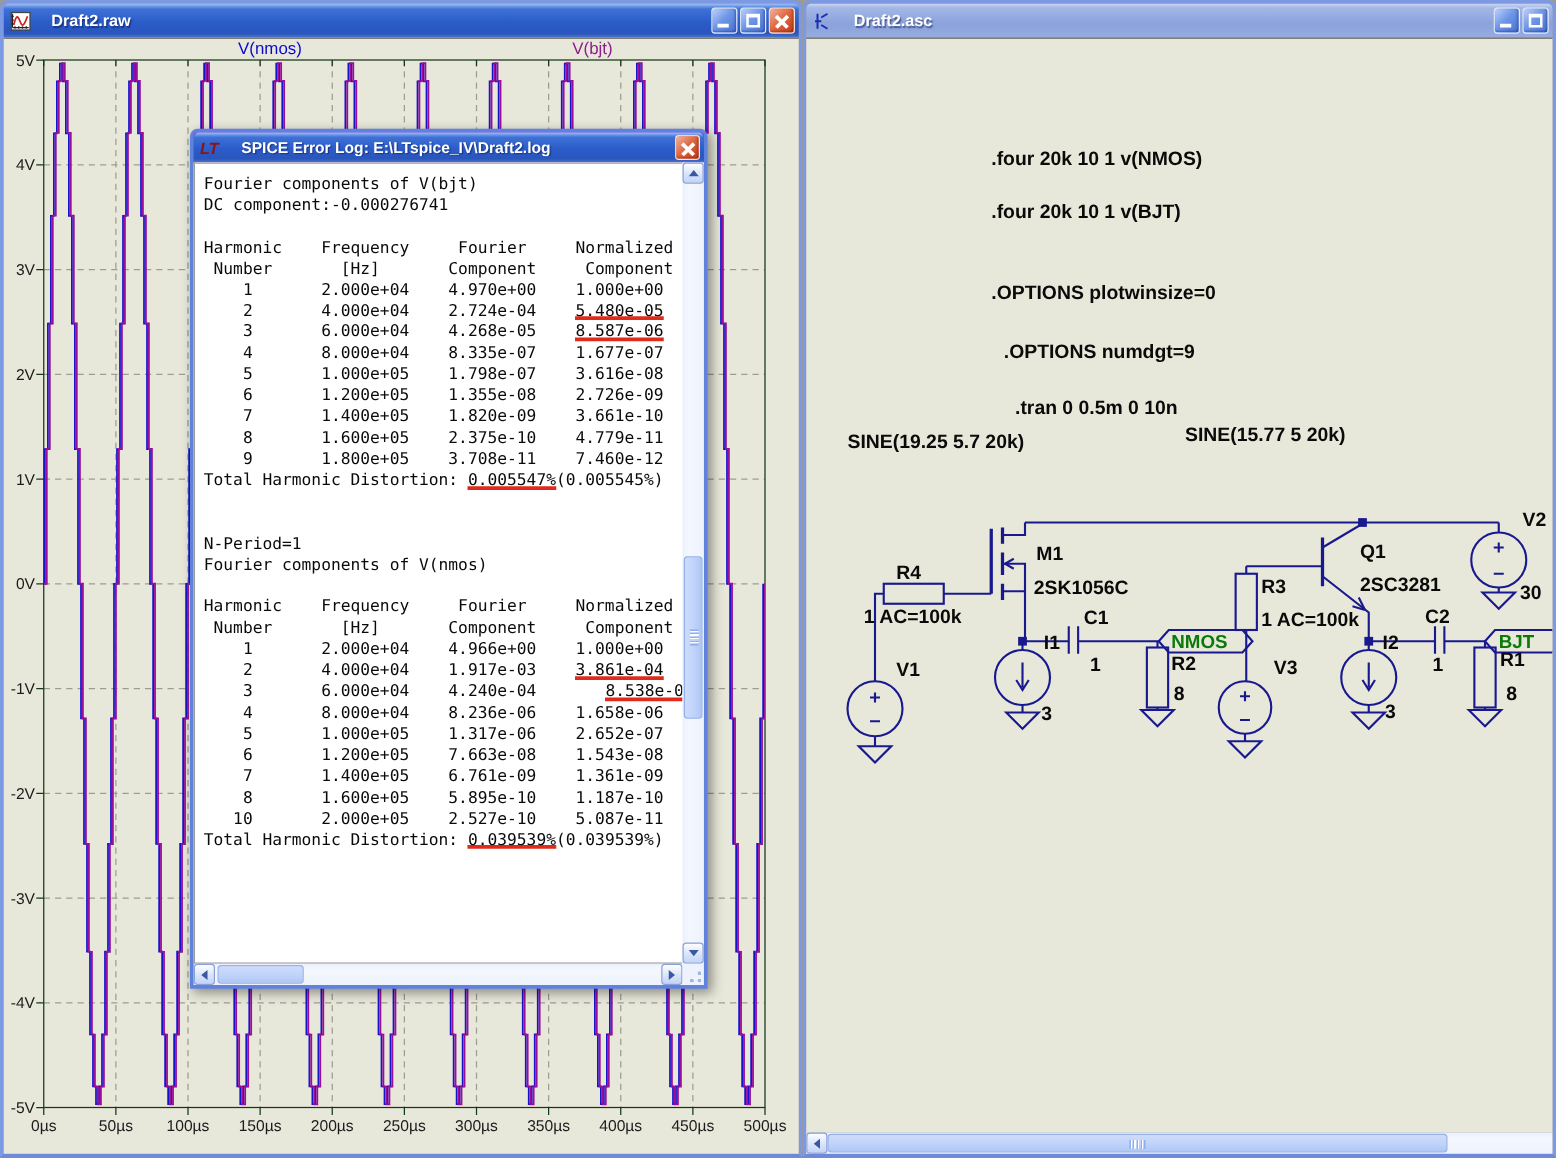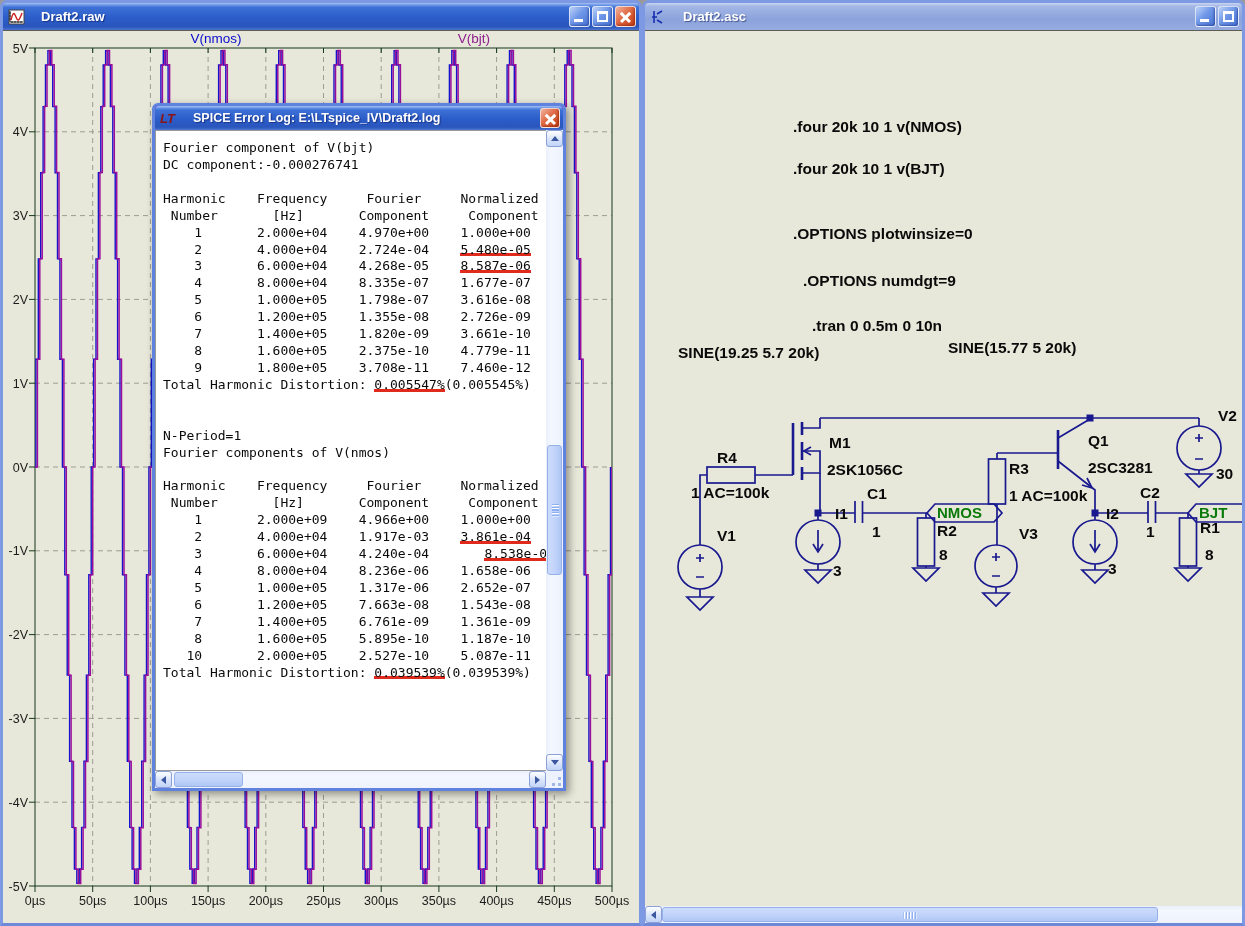--- a/index.html
+++ b/index.html
@@ -358,21 +358,21 @@
       <span class="t-text" style="font-size:12.5px">SPICE Error Log: E:\LTspice_IV\Draft2.log</span>
       <span class="btns">
         <span class="wbtn close" style="width:20px;height:20px;">
             <span class="xbar a" style="top:8.5px"></span>
             <span class="xbar b" style="top:8.5px"></span>
           </span>
       </span>
     </div>
     <div class="dlg-body">
       <div class="log" id="log">
-          <div class="ll"><span>Fourier component of V(bjt)</span></div>
+          <div class="ll"><span>Fourier components of V(bjt)</span></div>
           <div class="ll"><span>DC component:-0.000276741</span></div>
           <div class="ll"><span>&nbsp;</span></div>
           <div class="ll"><span>Harmonic    Frequency     Fourier     Normalized</span></div>
           <div class="ll"><span> Number       [Hz]       Component     Component</span></div>
           <div class="ll"><span>    1       2.000e+04    4.970e+00    1.000e+00</span></div>
           <div class="ll"><span>    2       4.000e+04    2.724e-04    </span><span class="rl" style="background-image: linear-gradient(rgb(224, 42, 28), rgb(224, 42, 28)); margin-top: 13px;">5.480e-05</span></div>
           <div class="ll"><span>    3       6.000e+04    4.268e-05    </span><span class="rl" style="background-image: linear-gradient(rgb(224, 42, 28), rgb(224, 42, 28));">8.587e-06</span></div>
           <div class="ll"><span>    4       8.000e+04    8.335e-07    1.677e-07</span></div>
           <div class="ll"><span>    5       1.000e+05    1.798e-07    3.616e-08</span></div>
           <div class="ll"><span>    6       1.200e+05    1.355e-08    2.726e-09</span></div>
@@ -380,21 +380,21 @@
           <div class="ll"><span>    8       1.600e+05    2.375e-10    4.779e-11</span></div>
           <div class="ll"><span>    9       1.800e+05    3.708e-11    7.460e-12</span></div>
           <div class="ll"><span>Total Harmonic Distortion: </span><span class="rl" style="background-image: linear-gradient(rgb(224, 42, 28), rgb(224, 42, 28));">0.005547%</span><span>(0.005545%)</span></div>
           <div class="ll"><span>&nbsp;</span></div>
           <div class="ll"><span>&nbsp;</span></div>
           <div class="ll"><span>N-Period=1</span></div>
           <div class="ll"><span>Fourier components of V(nmos)</span></div>
           <div class="ll"><span>&nbsp;</span></div>
           <div class="ll"><span>Harmonic    Frequency     Fourier     Normalized</span></div>
           <div class="ll"><span> Number       [Hz]       Component     Component</span></div>
-          <div class="ll"><span>    1       2.000e+09    4.966e+00    1.000e+00</span></div>
+          <div class="ll"><span>    1       2.000e+04    4.966e+00    1.000e+00</span></div>
           <div class="ll"><span>    2       4.000e+04    1.917e-03    </span><span class="rl" style="background-image: linear-gradient(rgb(224, 42, 28), rgb(224, 42, 28));">3.861e-04</span></div>
           <div class="ll"><span>    3       6.000e+04    4.240e-04    </span><span class="rl" style="background-image: linear-gradient(rgb(224, 42, 28), rgb(224, 42, 28)); margin-left: 24px;">8.538e-05</span></div>
           <div class="ll"><span>    4       8.000e+04    8.236e-06    1.658e-06</span></div>
           <div class="ll"><span>    5       1.000e+05    1.317e-06    2.652e-07</span></div>
           <div class="ll"><span>    6       1.200e+05    7.663e-08    1.543e-08</span></div>
           <div class="ll"><span>    7       1.400e+05    6.761e-09    1.361e-09</span></div>
           <div class="ll"><span>    8       1.600e+05    5.895e-10    1.187e-10</span></div>
           <div class="ll"><span>   10       2.000e+05    2.527e-10    5.087e-11</span></div>
           <div class="ll"><span>Total Harmonic Distortion: </span><span class="rl" style="background-image: linear-gradient(rgb(224, 42, 28), rgb(224, 42, 28));">0.039539%</span><span>(0.039539%)</span></div>
         </div>

